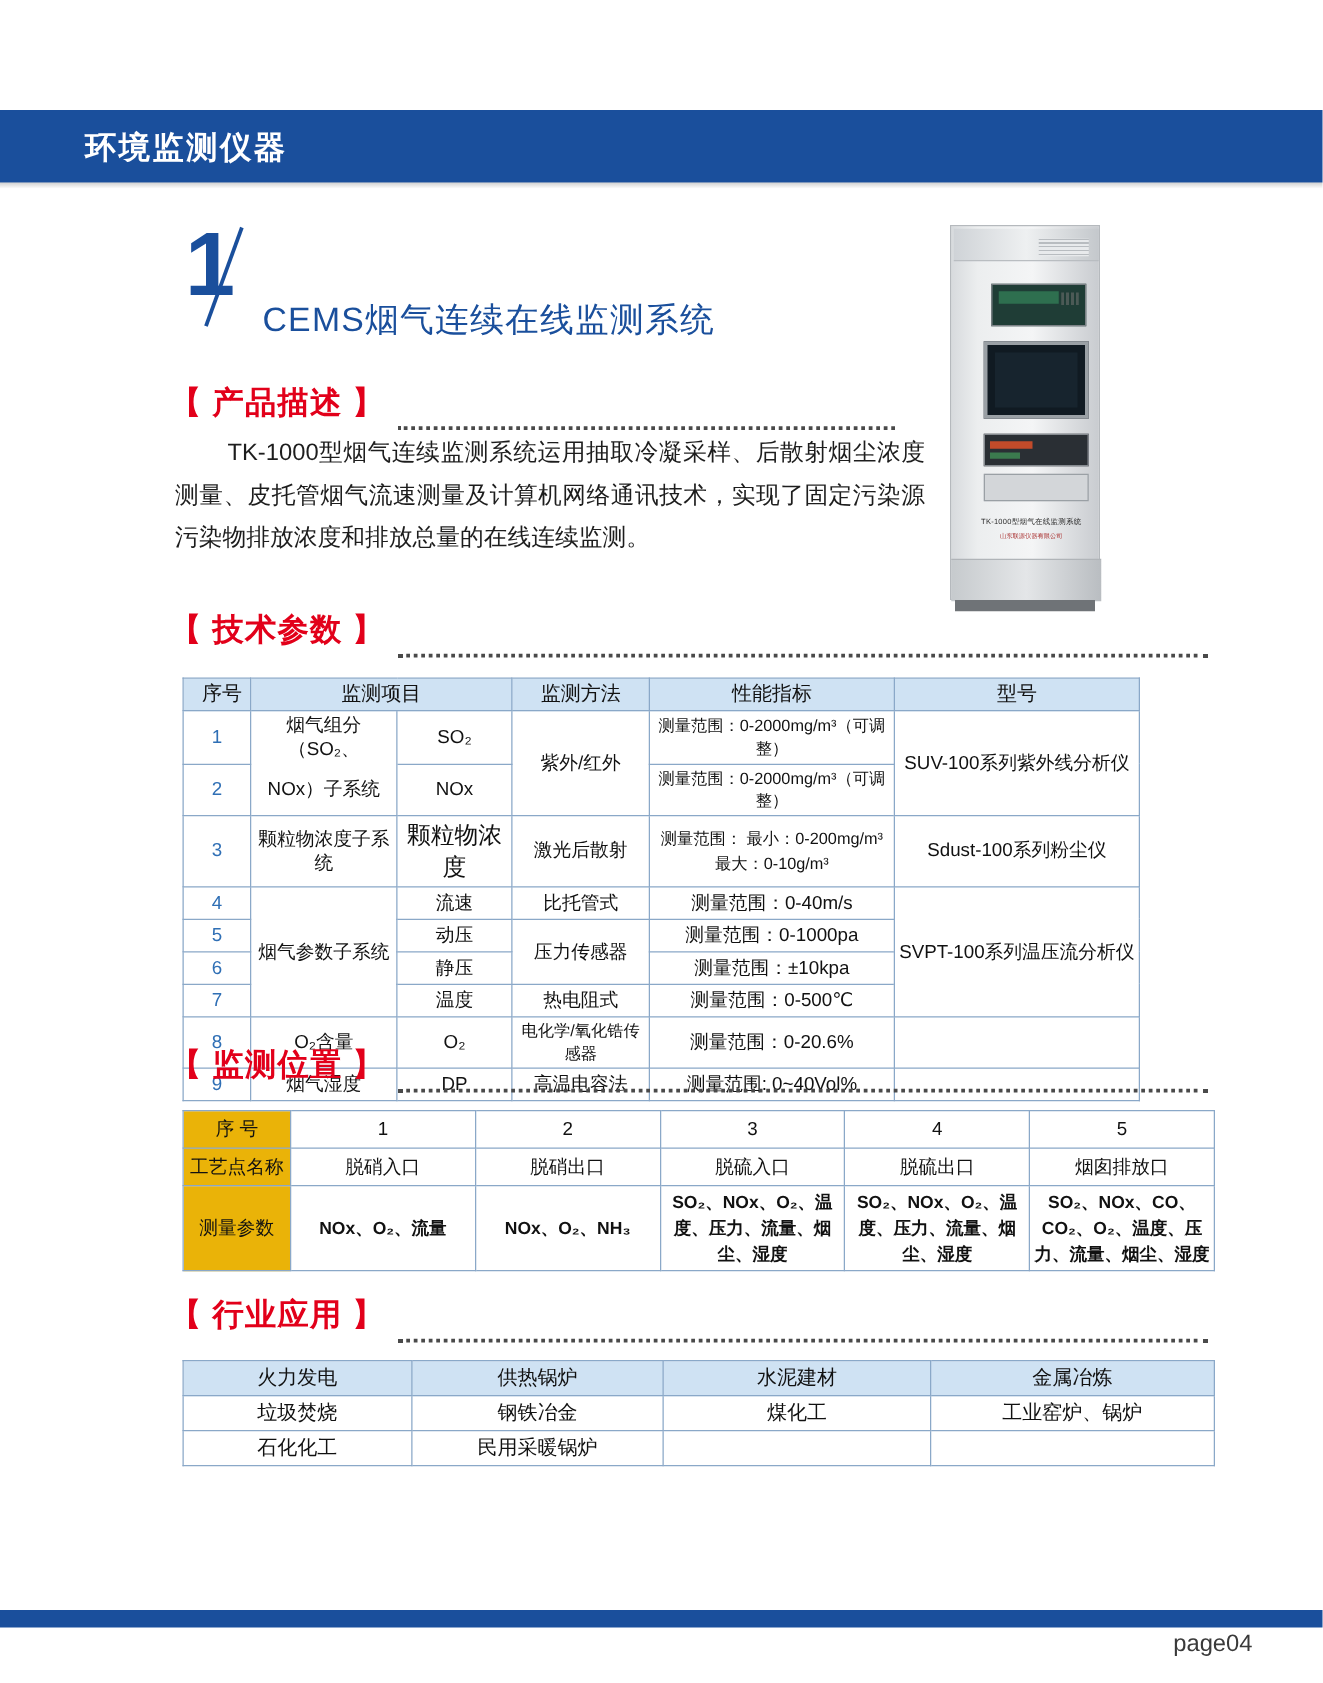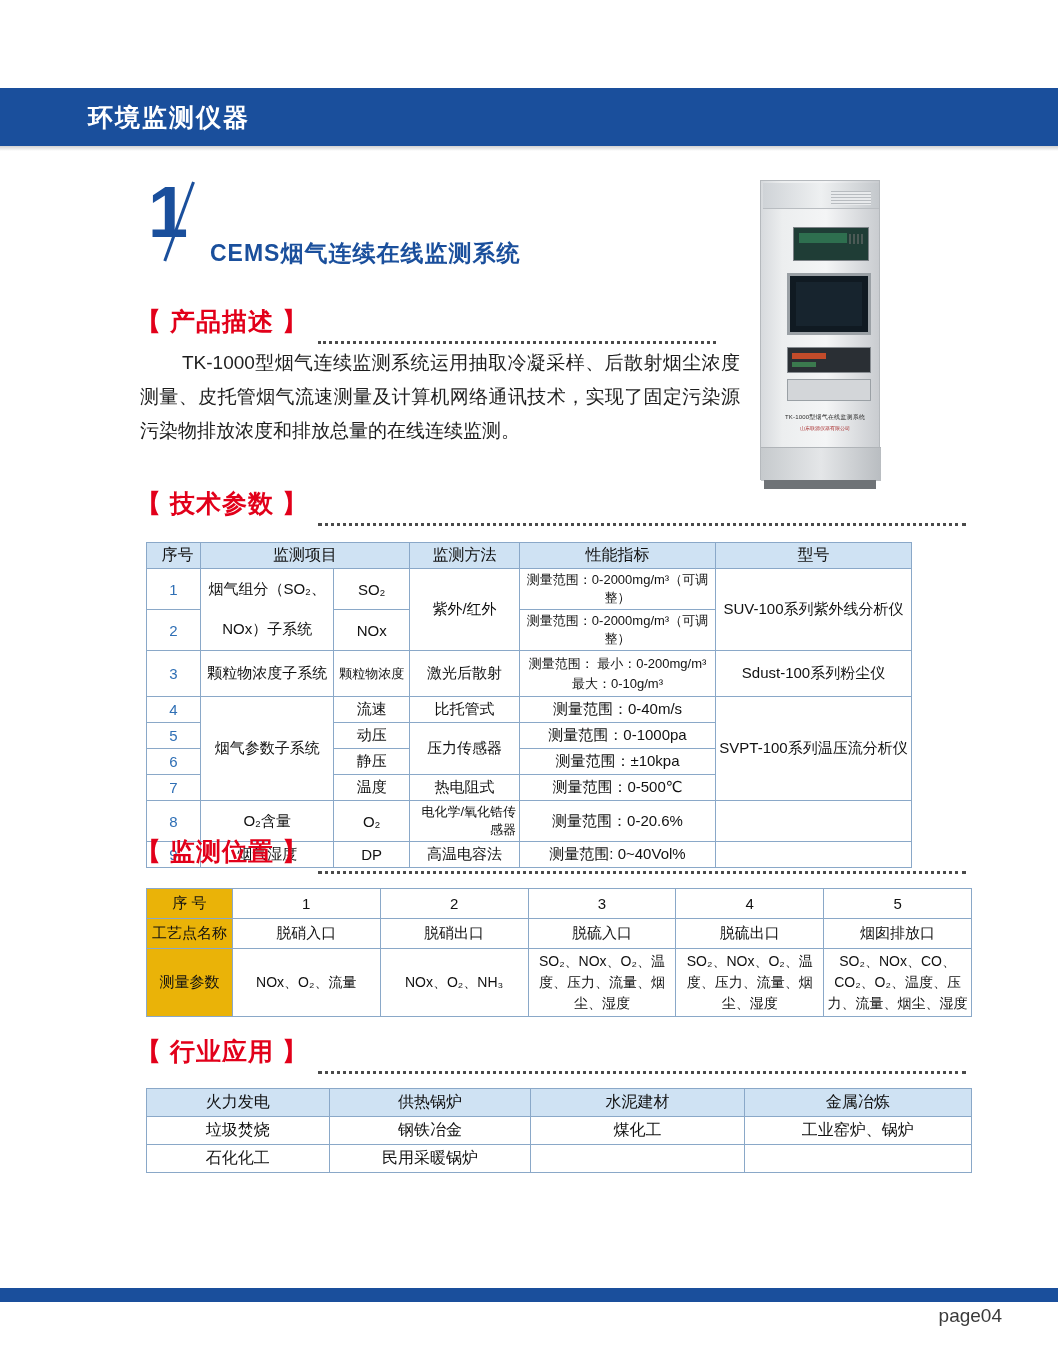--- a/index.html
+++ b/index.html
@@ -16,21 +16,21 @@
     background:#ffffff;
   }
   
   .topbar {
     position:absolute; left:0; top:88px; width:1058px; height:58px;
     background:#1a4f9c;
     display:flex; align-items:center;
   }
   .topbar .left {
     color:#ffffff; font-size:25px; font-weight:bold; letter-spacing:2px;
-    margin-left:88px;
+    margin-left:68px;
   }
   .topbar .right {
     color:#ffffff; font-size:22px; font-weight:bold; letter-spacing:1px;
     margin-left:140px;
   }
   .topbar-shadow {
     position:absolute; left:0; top:146px; width:1058px; height:5px;
     background:linear-gradient(to bottom, rgba(0,0,0,0.18), rgba(0,0,0,0));
   }
   
@@ -54,21 +54,21 @@
     font-size:72px; font-weight:bold; color:#1a4f9c;
     font-family:"Liberation Sans", sans-serif;
     line-height:1;
   }
   .slash {
     position:absolute; left:44px; top:0px; width:3px; height:84px;
     background:#1a4f9c; transform:rotate(20deg); transform-origin:top center;
   }
   .sec-title {
     position:absolute; left:62px; top:56px;
-    font-size:23px; font-weight:bold; color:#1a4f9c; letter-spacing:1px;
+    font-size:27px; font-weight:normal; color:#1a4f9c; letter-spacing:1px;
   }
   
   .hdr {
     position:absolute; height:34px; display:flex; align-items:flex-end;
   }
   .hdr .txt {
     color:#e2001a; font-size:25px; font-weight:bold; letter-spacing:1px;
     white-space:nowrap;
   }
   .hdr .dots {
@@ -150,21 +150,21 @@
     padding:2px 3px;
     font-weight:normal;
   }
   .t-head { background:#cfe2f3; font-size:16px; }
   .t1 { left:146px; top:542px; width:766px; }
   .t1 td { height:26px; }
   .t1 .numcell { color:#2f6fb5; }
   .t2 { left:146px; top:888px; width:826px; }
   .t2 td { height:30px; }
   .t2 .hcell { background:#eab308; }
-  .t2 .small { font-size:14px; line-height:21px; }
+  .t2 .small { font-size:14px; line-height:21px;font-weight:bold; }
   .t3 { left:146px; top:1088px; width:826px; }
   .t3 td { height:28px; font-size:16px; }
   .t3 .hcell { background:#cfe2f3; font-size:16px; }
 </style>
 </head>
 <body>
 
 <div class="page">
 
   <div class="edge-top"></div>
@@ -235,21 +235,21 @@
     </tr>
     <tr>
       <td class="numcell">2</td>
       <td style="border-top:none;">NOx）子系统</td>
       <td>NOx</td>
       <td style="font-size:13px;">测量范围：0-2000mg/m³（可调整）</td>
     </tr>
     <tr>
       <td class="numcell" style="height:46px;">3</td>
       <td>颗粒物浓度子系统</td>
-      <td style="font-size:13px;font-family:Liberation Mono, monospace;">颗粒物浓度</td>
+      <td style="font-size:19px;font-family:Liberation Mono, monospace;">颗粒物浓度</td>
       <td>激光后散射</td>
       <td style="font-size:13px; white-space:pre-line; line-height:20px;">测量范围： 最小：0-200mg/m³
 最大：0-10g/m³</td>
       <td>Sdust-100系列粉尘仪</td>
     </tr>
     <tr>
       <td class="numcell">4</td>
       <td rowspan="4">烟气参数子系统</td>
       <td>流速</td>
       <td>比托管式</td>
@@ -270,21 +270,21 @@
     <tr>
       <td class="numcell">7</td>
       <td>温度</td>
       <td>热电阻式</td>
       <td>测量范围：0-500℃</td>
     </tr>
     <tr>
       <td class="numcell">8</td>
       <td>O₂含量</td>
       <td>O₂</td>
-      <td style="font-size:13px;text-align:right;">电化学/氧化锆传感器</td>
+      <td style="font-size:13px;">电化学/氧化锆传感器</td>
       <td>测量范围：0-20.6%</td>
       <td></td>
     </tr>
     <tr>
       <td class="numcell">9</td>
       <td>烟气湿度</td>
       <td>DP</td>
       <td>高温电容法</td>
       <td>测量范围: 0~40Vol%</td>
       <td></td>

